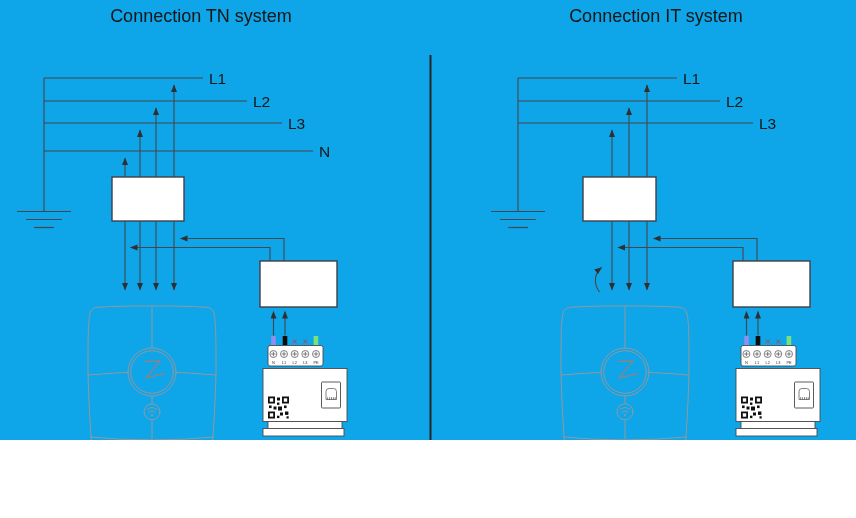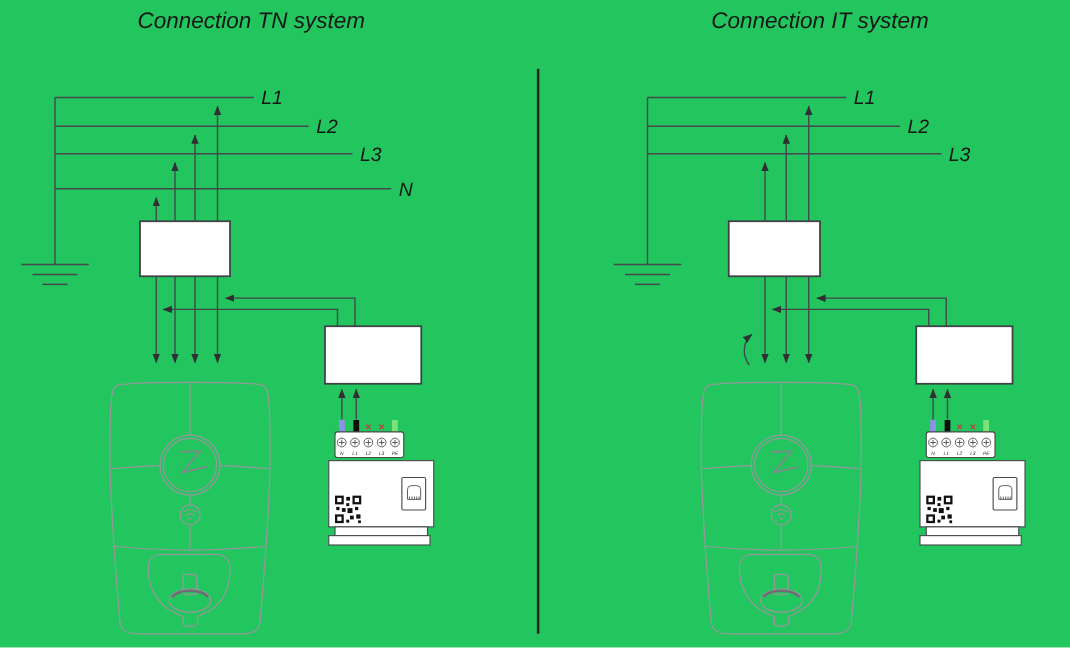--- a/index.html
+++ b/index.html
@@ -1,17 +1,17 @@
 <!DOCTYPE html>
 <html><head>
 <meta charset="utf-8">
 <style>
   html,body{margin:0;padding:0;background:#ffffff;}
-  .stage{position:relative;width:856px;height:518px;background:#22c55e;overflow:hidden;
-         font-family:"Liberation Sans", sans-serif;font-style:italic;}
+  .stage{position:relative;width:856px;height:440px;background:#0ea5e9;overflow:hidden;
+         font-family:"Liberation Sans", sans-serif;}
   svg{position:absolute;left:0;top:0;}
   text{font-family:"Liberation Sans", sans-serif;}
   .title{font-size:18px;fill:#161616;}
   .buslbl{font-size:15.5px;fill:#161616;}
   .termlbl{font-size:3.9px;fill:#333333;}
   .wire{stroke:#45474c;stroke-width:1.1;fill:none;}
   .wire2{stroke:#45474c;stroke-width:1.2;fill:none;}
   .boxline{stroke:#3f4145;stroke-width:1.4;fill:#ffffff;}
   .chg{stroke:#97979b;stroke-width:1;fill:none;stroke-linecap:round;}
   .mod{stroke:#4a4a4a;stroke-width:0.9;fill:#ffffff;}

